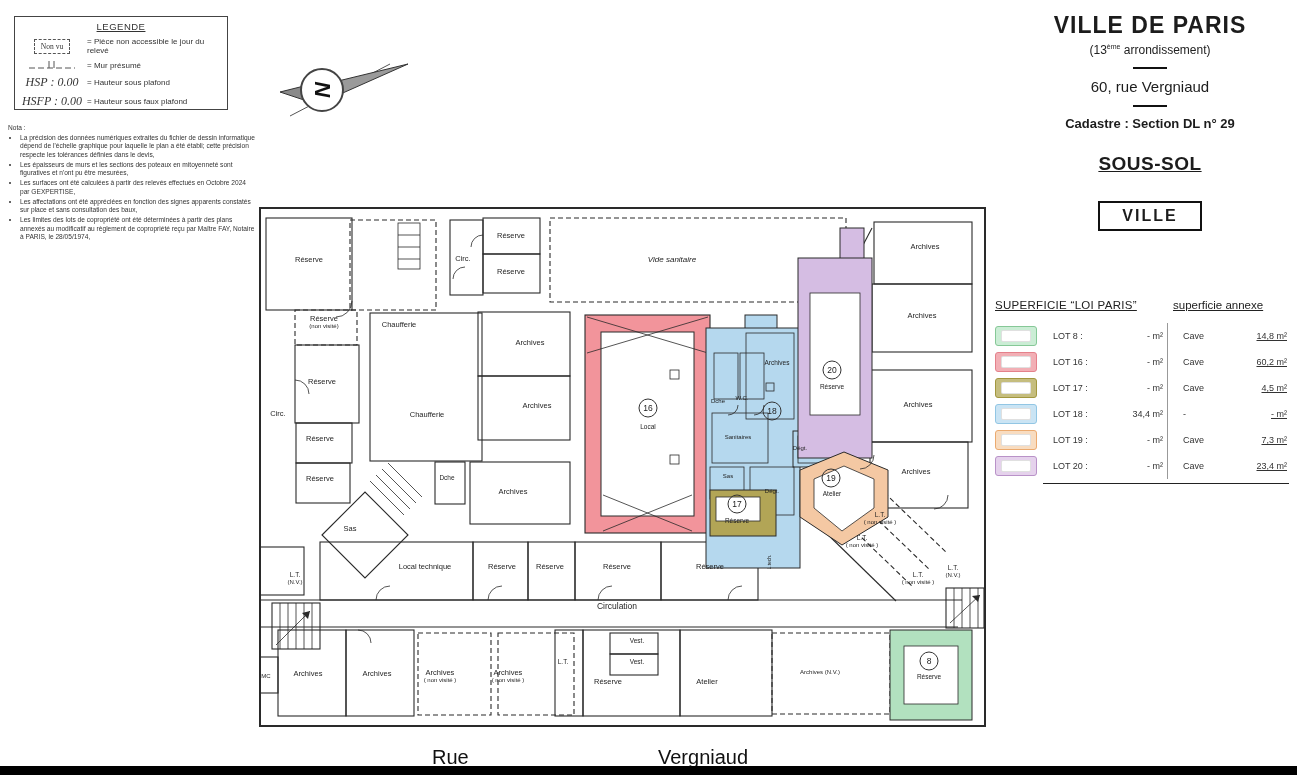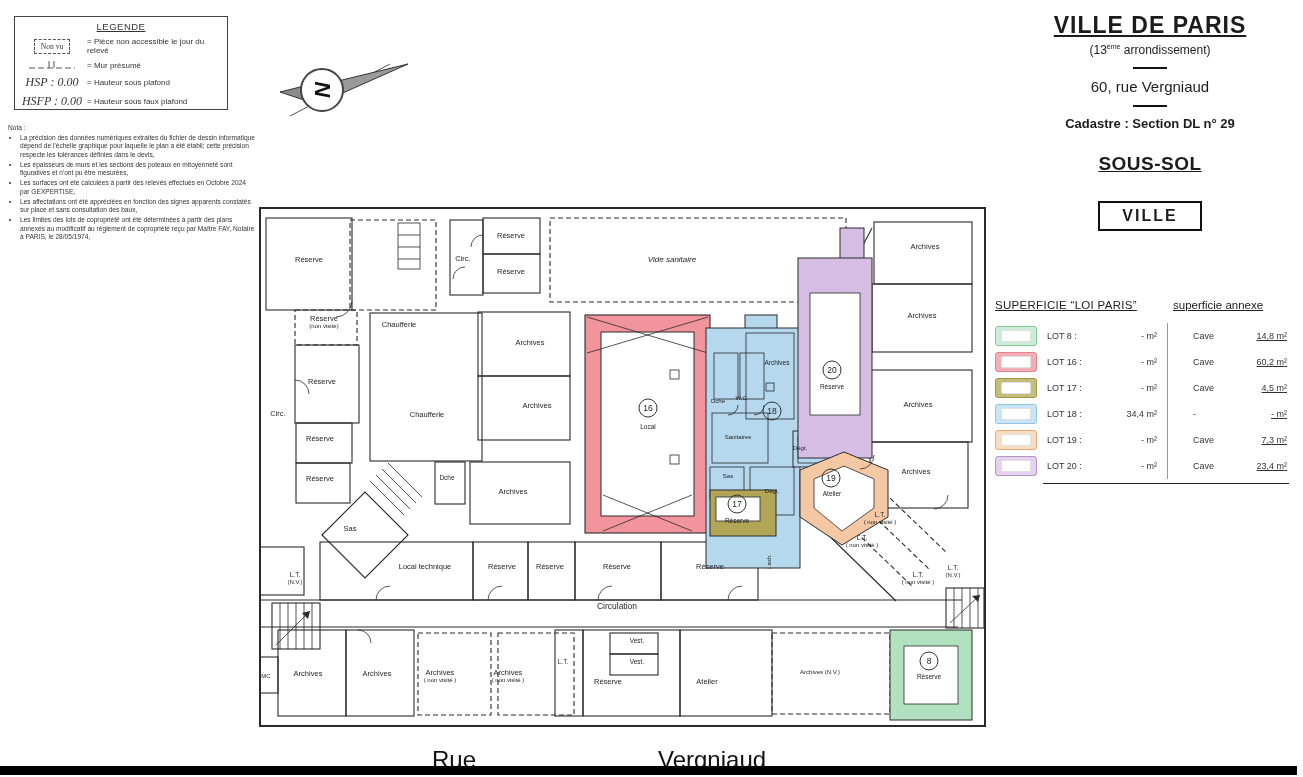--- a/index.html
+++ b/index.html
@@ -19,59 +19,59 @@
   #nota{position:absolute;left:8px;top:124px;width:248px;font-size:6.6px;line-height:1.25;color:#333;}
   #nota .ntitle{margin-bottom:2px;}
   #nota ul{margin:0;padding-left:12px;}
   #nota li{margin-bottom:2px;}
 
   
   #compass{position:absolute;left:272px;top:52px;}
 
   
   #titleblock{position:absolute;left:1010px;top:12px;width:280px;text-align:center;}
-  .tb-city{font-size:23px;font-weight:bold;letter-spacing:1px;text-decoration:underline;}
+  .tb-city{font-size:23px;font-weight:bold;letter-spacing:1px;}
   .tb-arr{font-size:12px;margin-top:4px;color:#222;}
   .tb-arr sup{font-size:7px;}
   .tb-rule{width:34px;border-bottom:2px solid #111;margin:10px auto 9px auto;}
   .tb-addr{font-size:15px;}
   .tb-cad{font-size:13px;font-weight:bold;margin-top:2px;}
   .tb-level{font-size:19px;font-weight:bold;text-decoration:underline;margin-top:22px;letter-spacing:.5px;}
   #carrezbox{display:inline-block;margin-top:26px;border:2.5px solid #111;padding:4px 22px;font-size:16px;font-weight:bold;letter-spacing:2px;}
 
   
   #ctable{position:absolute;left:995px;top:299px;width:296px;}
   .cth{display:flex;font-size:11.5px;color:#222;}
   .cth .h1{width:166px;text-decoration:underline;letter-spacing:.3px;}
   .cth .h2{margin-left:12px;text-decoration:underline;}
   #trows{position:relative;margin-top:12px;}
   .trow{display:flex;align-items:center;height:26px;font-size:9px;color:#333;}
   .swatch{width:42px;height:20px;border-radius:3px;box-sizing:border-box;display:flex;align-items:center;justify-content:center;flex:none;}
   .swin{width:28px;height:10px;background:#fff;border-radius:2px;border:1px solid rgba(0,0,0,.12);}
-  .tlot{margin-left:10px;width:58px;}
+  .tlot{margin-left:16px;width:58px;}
   .tcarrez{width:52px;text-align:right;font-weight:bold;font-weight:normal;}
-  .tannex-t{margin-left:36px;width:46px;}
+  .tannex-t{margin-left:20px;width:46px;}
   .tannex-v{flex:1;text-align:right;padding-right:4px;text-decoration:underline;}
   #tdivider{position:absolute;left:172px;top:0;width:1px;height:156px;background:#999;}
   #tbottom{position:absolute;left:48px;top:160px;width:246px;border-bottom:1.5px solid #222;}
 
   
   #plan{position:absolute;left:258px;top:205px;width:730px;height:525px;}
   #plan svg{position:absolute;left:0;top:0;}
   .w{fill:none;stroke:#2a2a2a;stroke-width:1.1;}
   .w2{fill:none;stroke:#2a2a2a;stroke-width:2;}
   .wt{fill:none;stroke:#2a2a2a;stroke-width:.8;}
   .dash{stroke-dasharray:5 3;}
   .rlab{position:absolute;transform:translate(-50%,-50%);font-size:7.5px;color:#1e1e1e;white-space:nowrap;text-align:center;line-height:1.2;}
   .rlab .sub{font-size:6px;}
   .lotnum{position:absolute;transform:translate(-50%,-50%);width:17px;height:17px;border:1px solid #333;border-radius:50%;font-size:8.5px;line-height:17px;text-align:center;background:rgba(255,255,255,.0);color:#222;}
   .lotname{position:absolute;transform:translate(-50%,-50%);font-size:6.5px;color:#222;white-space:nowrap;}
 
   
-  .street-label{position:absolute;font-size:24px;color:#111;}
+  .street-label{position:absolute;font-size:20px;color:#111;}
   #streetbar{position:absolute;left:0;top:766px;width:1297px;height:9px;background:#000;}
 </style>
 </head>
 <body>
 
 <div id="page">
 
   <div id="legend">
     <div class="ltitle">LEGENDE</div>
     <div class="lrow">

